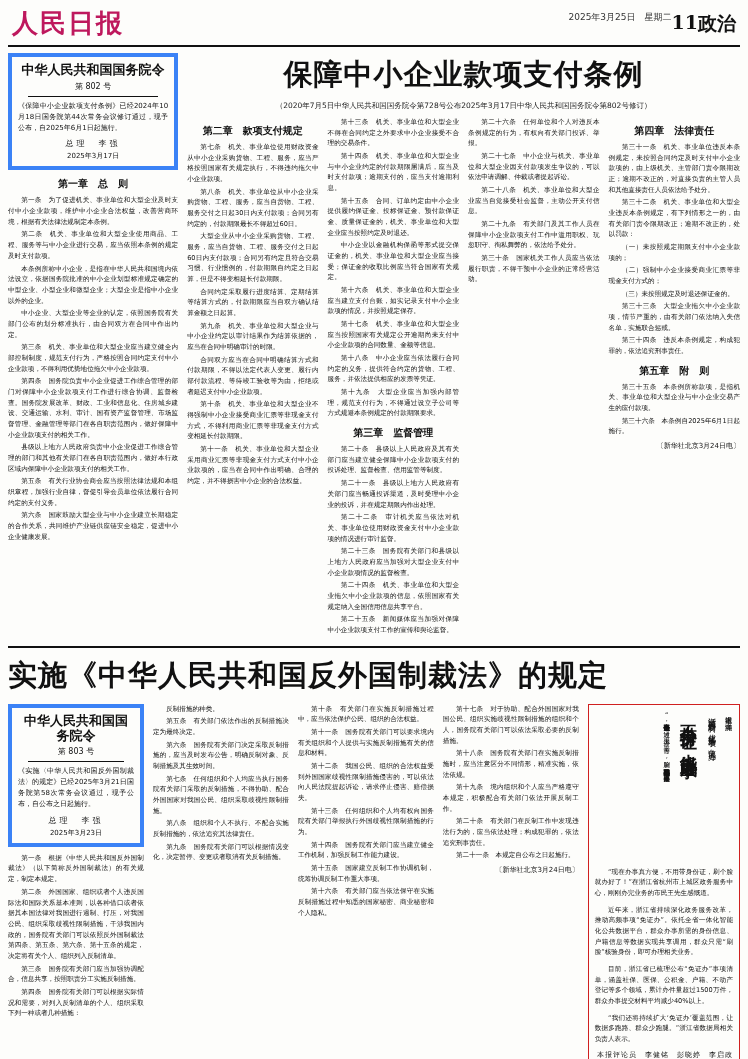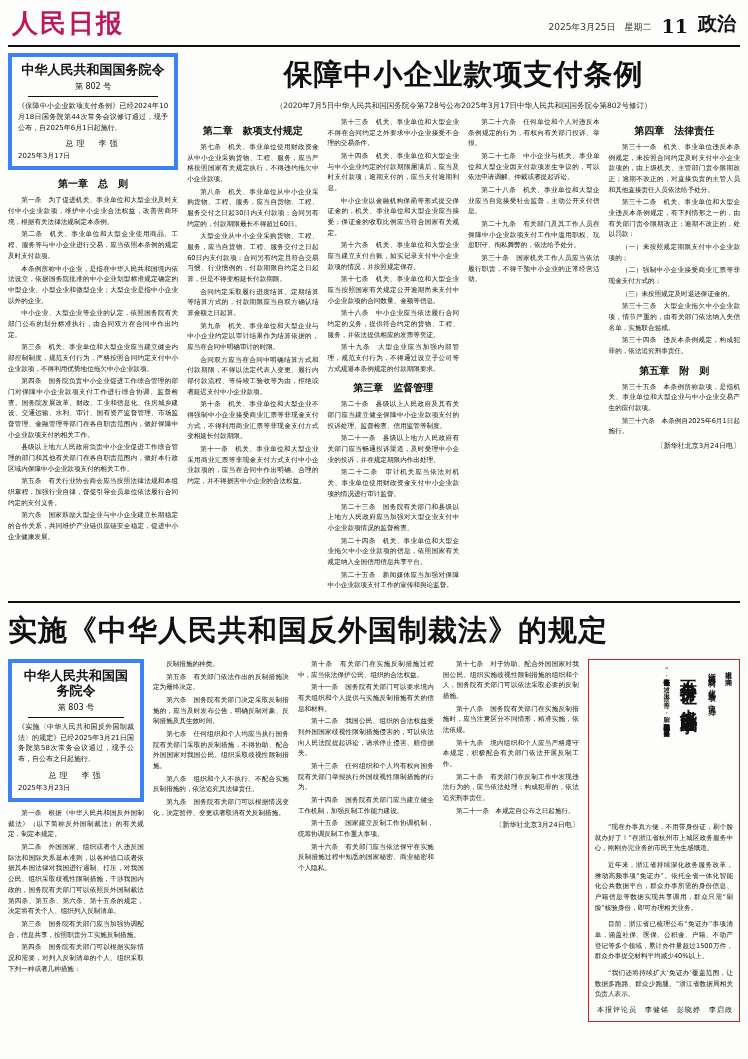--- a/index.html
+++ b/index.html
@@ -8,21 +8,21 @@
     font-family:"DejaVu Sans","Liberation Sans",sans-serif;
     color:#111;overflow:hidden;
   }
   .page{position:relative;width:748px;height:1059px;box-sizing:border-box;padding:0 8px;}
 
   
   .masthead{display:flex;align-items:center;justify-content:space-between;
     padding:6px 4px 4px 4px;border-bottom:2px solid #111;}
   .logo{font-family:Liberation Mono, monospace;font-weight:bold;
     font-size:26px;letter-spacing:2px;color:#be185d;}
-  .mast-right{display:flex;align-items:flex-end;gap:10px;}
+  .mast-right{display:flex;}
   .mast-date{font-size:9px;color:#333;padding-bottom:3px;}
   .mast-pageno{font-family:"DejaVu Serif","Liberation Serif",serif;font-size:19px;font-weight:bold;}
   .mast-sec{font-family:"DejaVu Serif","Liberation Serif",serif;font-size:19px;font-weight:bold;}
 
   
   .art1{padding-top:6px;}
   .title1{font-family:"DejaVu Serif","Liberation Serif",serif;font-weight:bold;
     font-size:29px;text-align:center;letter-spacing:1px;margin:2px 0 6px 0;}
   .meta-row{display:flex;justify-content:center;font-size:7.5px;color:#222;
     padding:0 40px 6px 40px;}
@@ -31,21 +31,21 @@
   .col{flex:1;min-width:0;}
 
   
   .decree{border:4px solid #3b82f6;padding:6px 6px 5px 6px;margin-bottom:6px;}
   .decree-t{font-family:"DejaVu Serif","Liberation Serif",serif;font-weight:bold;
     font-size:13px;text-align:center;line-height:1.15;}
   .decree-no{font-size:8px;text-align:center;margin-top:3px;}
   .decree-rule{border-top:1px solid #111;margin:4px 10px;}
   .decree-body{font-size:7px;line-height:1.55;text-align:justify;}
   .decree-sign{font-size:8px;text-align:center;margin-top:5px;letter-spacing:3px;}
-  .decree-date{font-size:7px;margin-top:2px;}
+  .decree-date{font-size:7px;text-align:center;margin-top:2px;}
 
   .chap{font-family:Liberation Mono, monospace;font-weight:bold;
     font-size:10px;text-align:center;margin:7px 0 4px 0;}
   .para{font-size:6.6px;line-height:1.62;text-align:justify;margin:0 0 2px 0;
     text-indent:2em;color:#111;}
   .src{font-size:7px;text-align:right;margin-top:4px;}
 
   .divider{border-top:2px solid #111;margin:8px 0 0 0;}
 
   
@@ -123,20 +123,21 @@
             <p class="para">合同约定采取履行进度结算、定期结算等结算方式的，付款期限应当自双方确认结算金额之日起算。</p>
             <p class="para">第九条　机关、事业单位和大型企业与中小企业约定以审计结果作为结算依据的，应当在合同中明确审计的时限。</p>
             <p class="para">合同双方应当在合同中明确结算方式和付款期限，不得以法定代表人变更、履行内部付款流程、等待竣工验收等为由，拒绝或者延迟支付中小企业款项。</p>
             <p class="para">第十条　机关、事业单位和大型企业不得强制中小企业接受商业汇票等非现金支付方式，不得利用商业汇票等非现金支付方式变相延长付款期限。</p>
             <p class="para">第十一条　机关、事业单位和大型企业采用商业汇票等非现金支付方式支付中小企业款项的，应当在合同中作出明确、合理的约定，并不得损害中小企业的合法权益。</p>
           </div>
 
           <div class="col">
             <p class="para">第十三条　机关、事业单位和大型企业不得在合同约定之外要求中小企业接受不合理的交易条件。</p>
             <p class="para">第十四条　机关、事业单位和大型企业与中小企业约定的付款期限届满后，应当及时支付款项；逾期支付的，应当支付逾期利息。</p>
+            <p class="para">第十五条　合同、订单约定由中小企业提供履约保证金、投标保证金、预付款保证金、质量保证金的，机关、事业单位和大型企业应当按照约定及时退还。</p>
             <p class="para">中小企业以金融机构保函等形式提交保证金的，机关、事业单位和大型企业应当接受；保证金的收取比例应当符合国家有关规定。</p>
             <p class="para">第十六条　机关、事业单位和大型企业应当建立支付台账，如实记录支付中小企业款项的情况，并按照规定保存。</p>
             <p class="para">第十七条　机关、事业单位和大型企业应当按照国家有关规定公开逾期尚未支付中小企业款项的合同数量、金额等信息。</p>
             <p class="para">第十八条　中小企业应当依法履行合同约定的义务，提供符合约定的货物、工程、服务，并依法提供相应的发票等凭证。</p>
             <p class="para">第十九条　大型企业应当加强内部管理，规范支付行为，不得通过设立子公司等方式规避本条例规定的付款期限要求。</p>
             <div class="chap">第三章　监督管理</div>
             <p class="para">第二十条　县级以上人民政府及其有关部门应当建立健全保障中小企业款项支付的投诉处理、监督检查、信用监管等制度。</p>
             <p class="para">第二十一条　县级以上地方人民政府有关部门应当畅通投诉渠道，及时受理中小企业的投诉，并在规定期限内作出处理。</p>
             <p class="para">第二十二条　审计机关应当依法对机关、事业单位使用财政资金支付中小企业款项的情况进行审计监督。</p>
             <p class="para">第二十三条　国务院有关部门和县级以上地方人民政府应当加强对大型企业支付中小企业款项情况的监督检查。</p>

